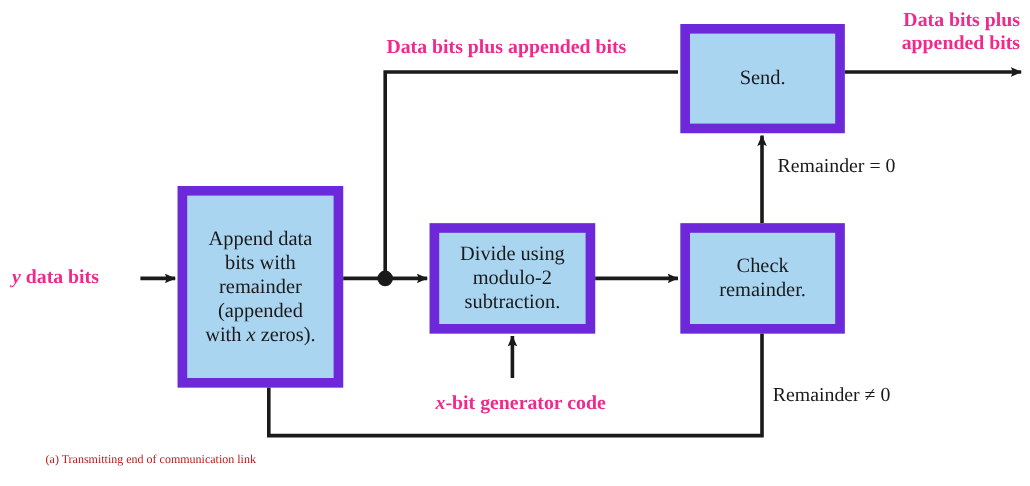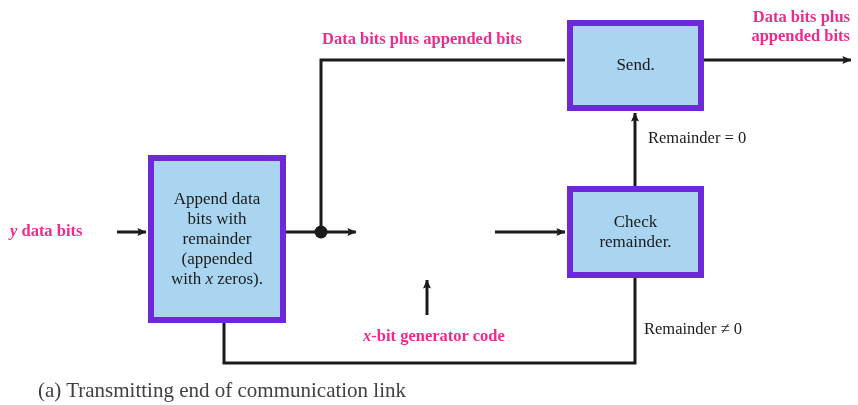--- a/index.html
+++ b/index.html
@@ -22,21 +22,21 @@
     position: absolute;
     left: 0;
     top: 0;
     width: 858px;
     height: 405px;
   }
   .box {
     position: absolute;
     box-sizing: border-box;
     background: #a9d5f0;
-    border: 6px solid #6d28d9;
+    border: 8px solid #6d28d9;
     display: flex;
     align-items: center;
     justify-content: center;
     text-align: center;
     color: #1a1a1a;
     font-family: "Liberation Serif", "DejaVu Serif", serif;
     font-size: 17px;
     line-height: 1.18;
     z-index: 3;
   }
@@ -52,22 +52,22 @@
   .label.magenta {
     color: #ee2b8c;
     font-weight: bold;
     font-size: 16.5px;
   }
   .label.dark {
     color: #1a1a1a;
     font-size: 16.5px;
   }
   .label.caption {
-    color: #404040;
-    font-size: 21px;
+    color: #b91c1c;
+    font-size: 10px;
   }
   .label .ital {
     font-style: italic;
   }
   .two-line {
     white-space: normal;
     text-align: right;
     line-height: 1.15;
   }
 </style>
@@ -105,20 +105,27 @@
   <div class="box" style="left:148px; top:155px; width:138px; height:168px;">
     <div class="box-text">
       <span>Append data</span><br>
       <span>bits with</span><br>
       <span>remainder</span><br>
       <span>(appended</span><br>
       <span>with </span><span class="ital" style="font-style:italic;">x</span><span> zeros).</span>
     </div>
   </div>
 
+  <div class="box" style="left:358px; top:186px; width:138px; height:92px;">
+    <div class="box-text">
+      <span>Divide using</span><br>
+      <span>modulo-2</span><br>
+      <span>subtraction.</span>
+    </div>
+  </div>
 
   <div class="box" style="left:567px; top:186px; width:137px; height:92px;align-items:center;">
     <div class="box-text">
       <span>Check</span><br>
       <span>remainder.</span>
     </div>
   </div>
 
   <div class="box" style="left:567px; top:20px; width:137px; height:91px;">
     <div class="box-text">

